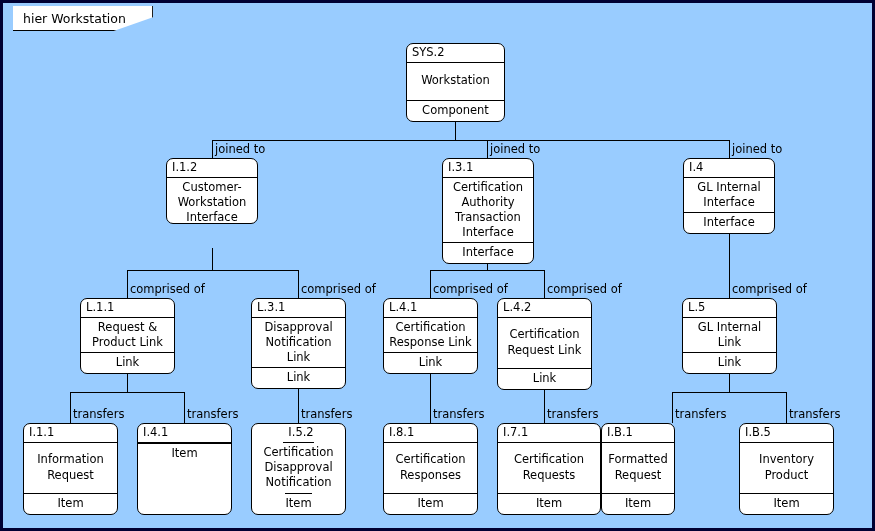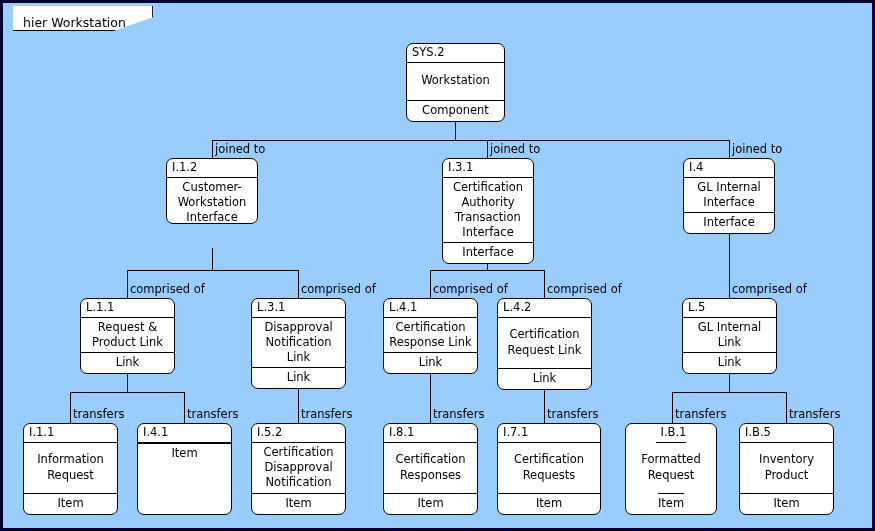--- a/index.html
+++ b/index.html
@@ -25,21 +25,21 @@
     left: 10px;
     top: 3px;
     height: 25px;
     background: #ffffff;
     border: 1px solid #000000;
     border-top: none;
     border-left: none;
     box-sizing: border-box;
     padding: 0 20px 0 10px;
     display: flex;
-    align-items: flex-end;
+    align-items: center;
     font-size: 12.5px;
     color: #000000;
     clip-path: polygon(0 0, 100% 0, 100% 45%, 72% 100%, 0 100%);
     padding-right: 26px;
   }
   #title-tab-inner {
     white-space: nowrap;
   }
   
   .node {
@@ -252,21 +252,21 @@
         <div>Request</div>
       </div>
     <div class="node-type">Item</div>
   </div>
 
   <div class="node" style="left:134px; top:420px; width:95px; height:92px;">
     <div class="node-id">I.4.1</div>
     <div class="node-type">Item</div>
   </div>
 
-  <div class="node" style="left:248px; top:420px; width:95px; height:92px;">
+  <div class="node" style="left:248px; top:420px; width:95px; height:92px;align-items:center;">
     <div class="node-id">I.5.2</div>
     <div class="node-name">
         <div>Certification</div>
         <div>Disapproval</div>
         <div>Notification</div>
       </div>
     <div class="node-type">Item</div>
   </div>
 
   <div class="node" style="left:380px; top:420px; width:95px; height:92px;">
@@ -280,21 +280,21 @@
 
   <div class="node" style="left:494px; top:420px; width:104px; height:92px;">
     <div class="node-id">I.7.1</div>
     <div class="node-name">
         <div>Certification</div>
         <div>Requests</div>
       </div>
     <div class="node-type">Item</div>
   </div>
 
-  <div class="node" style="left:622px; top:420px; width:92px; height:92px;align-items:center;">
+  <div class="node" style="left:598px; top:420px; width:74px; height:92px;">
     <div class="node-id">I.B.1</div>
     <div class="node-name">
         <div>Formatted</div>
         <div>Request</div>
       </div>
     <div class="node-type">Item</div>
   </div>
 
   <div class="node" style="left:736px; top:420px; width:95px; height:92px;">
     <div class="node-id">I.B.5</div>

